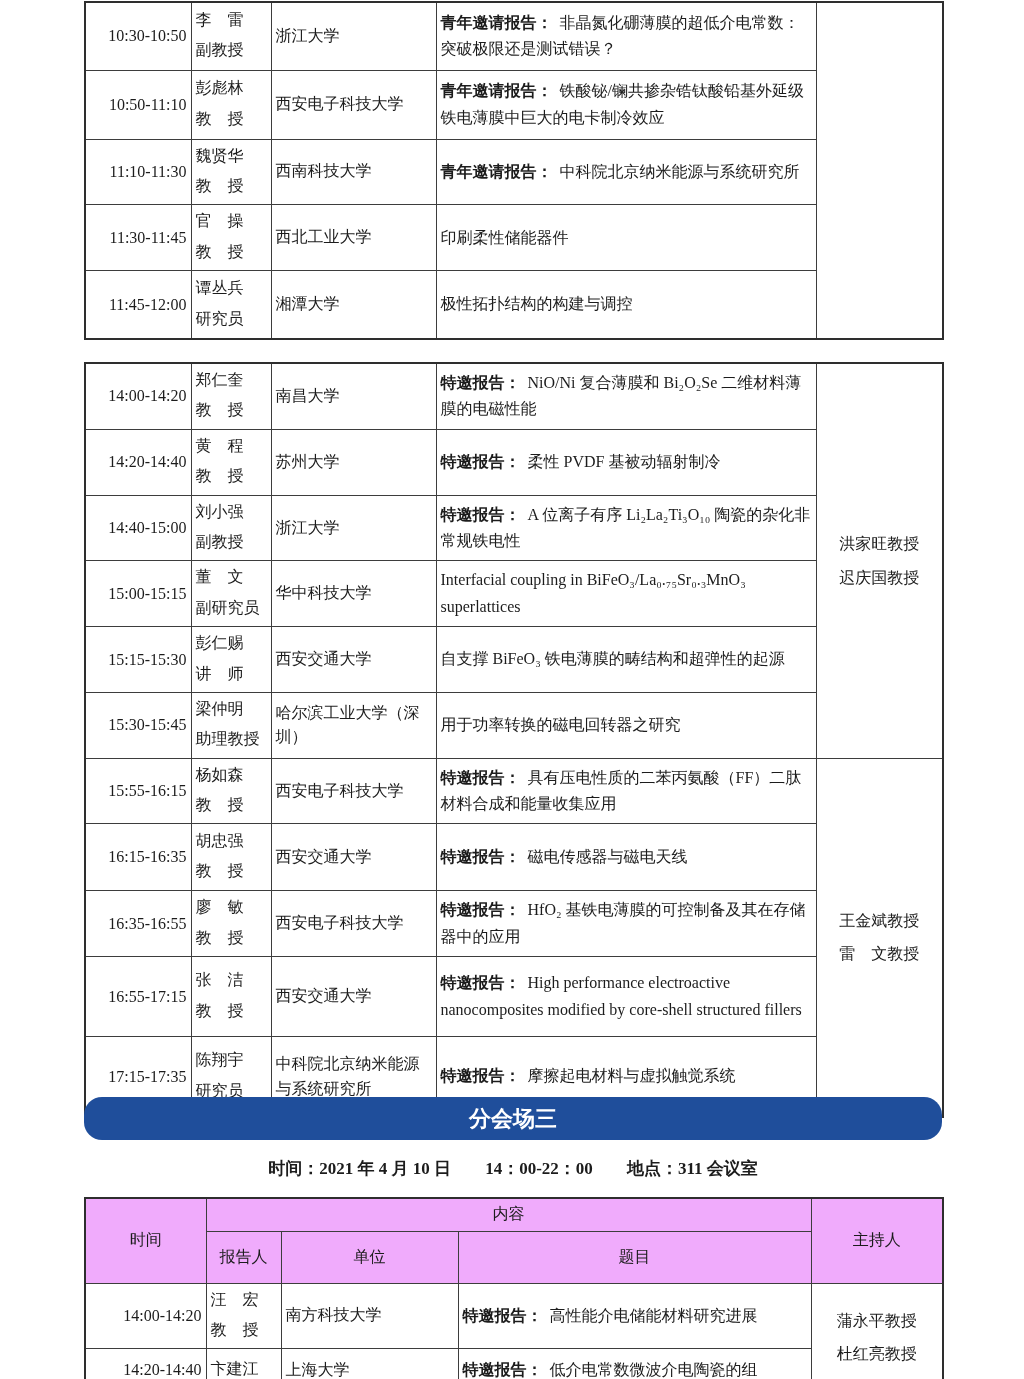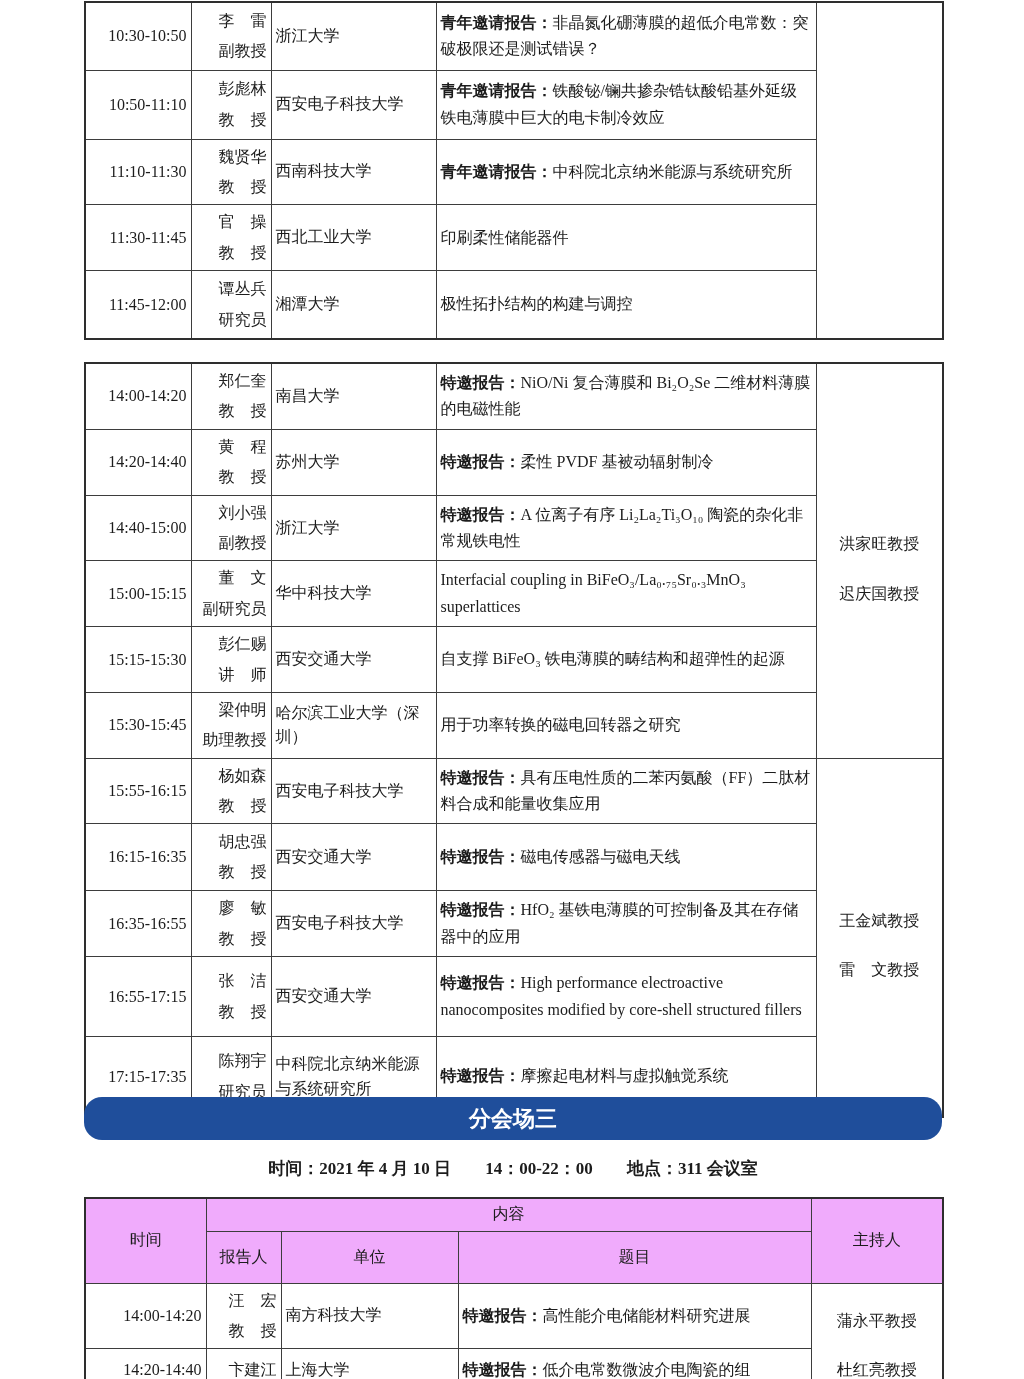--- a/index.html
+++ b/index.html
@@ -3,28 +3,28 @@
 <meta charset="utf-8">
 <style>
   html,body{margin:0;padding:0;background:#fff;}
   .page{position:relative;width:1024px;height:1379px;background:#fff;overflow:hidden;
         font-family:"Liberation Serif","DejaVu Serif",serif;color:#1c1c1c;}
   table.sched{position:absolute;left:84px;width:858px;border-collapse:collapse;table-layout:fixed;
         border:2px solid #2e2e2e;}
   table.sched td{border:1px solid #3d3d3d;font-size:16px;vertical-align:middle;padding:2px 4px;
         overflow:hidden;}
   td.t{text-align:right;font-size:15px;padding:2px 2px;}
-  td.sp{text-align:right;line-height:1.9;}
+  td.sp{text-align:left;line-height:1.9;font-family:Liberation Mono, monospace;}
   td.sp div{white-space:nowrap;}
   td.org{text-align:left;padding-left:9px;line-height:1.55;}
   td.talk{text-align:left;padding-left:9px;padding-right:5px;line-height:1.65;}
   .pfx{font-weight:bold;font-family:"Liberation Sans","DejaVu Sans",sans-serif;}
-  .pfx:not(:empty){font-family:Liberation Serif, serif;}
+  .pfx:not(:empty){margin-right:7px;font-family:Liberation Serif, serif;}
   td.mod{text-align:center;line-height:2.1;}
-  td.mod div{white-space:nowrap;margin-top:16px;}
+  td.mod div{white-space:nowrap;}
   .banner{position:absolute;left:84px;top:1097px;width:858px;height:43px;background:#1F4E9B;
         color:#ffffff;font-family:"Liberation Sans","DejaVu Sans",sans-serif;font-weight:bold;
         font-size:22px;text-align:center;line-height:43px;border-radius:18px;}
   .info{position:absolute;left:84px;top:1140px;width:858px;height:57px;background:#fff;
         text-align:center;font-weight:bold;font-size:17px;line-height:57px;}
   .info span{margin:11px 15px;}
   table.s3 td.hd{background:#f0abfc;text-align:center;font-size:16px;padding:2px;}
   #t-morning{top:1px;}
   #t-afternoon{top:362px;}
   #t-session3{top:1197px;}

